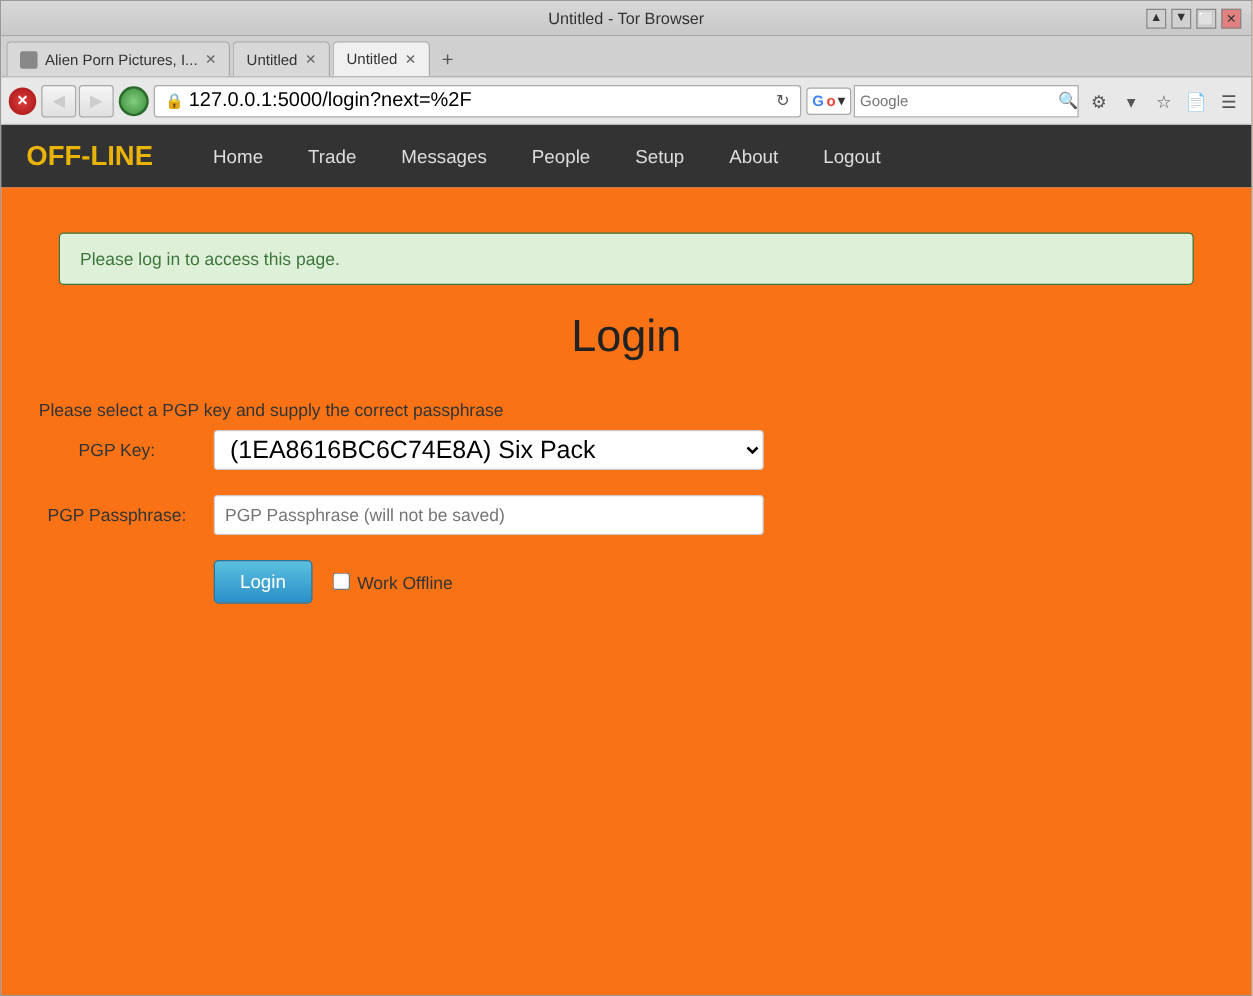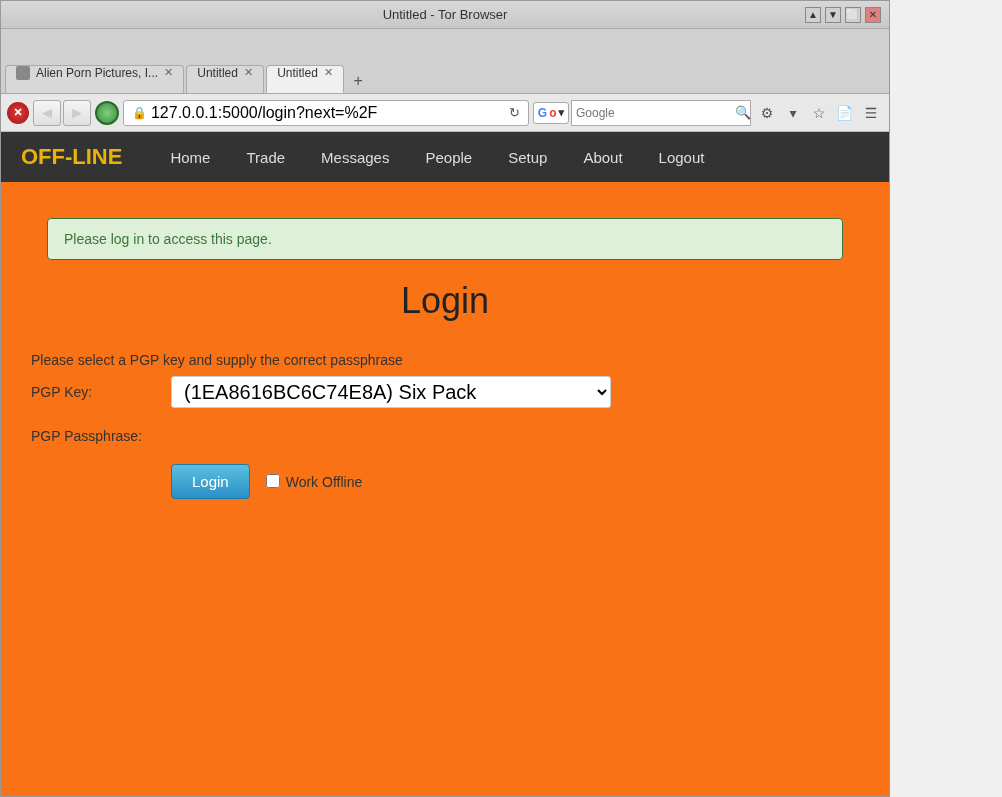--- a/index.html
+++ b/index.html
@@ -1,20 +1,20 @@
 <!DOCTYPE html>
 <html><head>
   <meta charset="utf-8">
   <style>
     * { margin: 0; padding: 0; box-sizing: border-box; }
     body { font-family: Arial, sans-serif; background: #f0f0f0; font-size: 14px; }
 
     
     .browser-window {
-      width: 890px;
+      width: 1002px;
       min-height: 797px;
       background: #e8e8e8;
       border: 1px solid #999;
       display: flex;
       flex-direction: column;
     }
 
     
     .title-bar {
       background: linear-gradient(to bottom, #d8d8d8, #c8c8c8);
@@ -49,32 +49,32 @@
     .tab-bar {
       background: #d0d0d0;
       display: flex;
       align-items: flex-end;
       padding: 4px 4px 0;
       gap: 2px;
       border-bottom: 1px solid #aaa;
     }
     .tab {
       height: 28px;
-      padding: 0 10px;
-      display: flex;
+      padding: 12px 10px;
+      display: flex;
+      align-items: center;
       gap: 6px;
       border: 1px solid #aaa;
       border-bottom: none;
       border-radius: 4px 4px 0 0;
       background: #d8d8d8;
       font-size: 12px;
       color: #333;
       cursor: pointer;
       max-width: 200px;
-      margin-top: 32px;
     }
     .tab.active {
       background: #f0f0f0;
       border-bottom: 1px solid #f0f0f0;
     }
     .tab-close {
       font-size: 11px;
       color: #666;
       cursor: pointer;
     }
@@ -232,21 +232,21 @@
     }
 
     .form-group {
       display: flex;
       align-items: center;
       margin-bottom: 20px;
     }
 
     .form-label {
       width: 140px;
-      text-align: left;
+      text-align: center;
       padding-right: 15px;
       font-size: 14px;
       color: #333;
     }
 
     .form-control-select {
       width: 440px;
       height: 32px;
       border: 1px solid #ccc;
       border-radius: 3px;
@@ -417,20 +417,21 @@
 
     <div class="form-group">
       <label class="form-label">PGP Key:</label>
       <select class="form-control-select">
         <option>(1EA8616BC6C74E8A)  Six Pack</option>
       </select>
     </div>
 
     <div class="form-group">
       <label class="form-label">PGP Passphrase:</label>
+      <input type="password" class="form-control-input" placeholder="PGP Passphrase (will not be saved)" style="">
     </div>
 
     <div class="form-actions">
       <button class="btn-login">Login</button>
       <label class="work-offline-label">
         <input type="checkbox" style="">
         <span>Work Offline</span>
       </label>
     </div>
 

